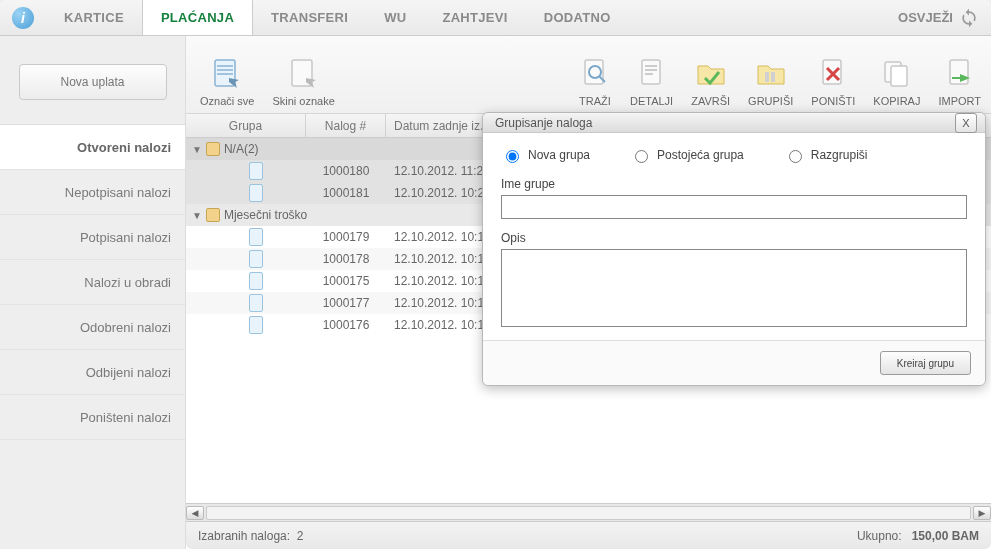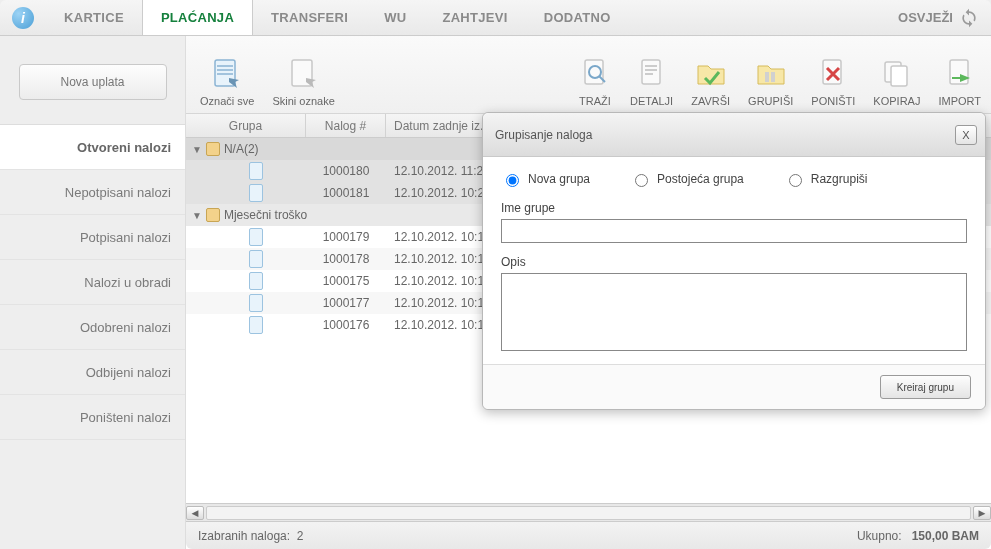--- a/index.html
+++ b/index.html
@@ -44,21 +44,21 @@
   .data-row.hl{background:#e2e2e2;}
   
   .hscroll{height:18px;background:#e8e8e8;border-top:1px solid #ccc;display:flex;align-items:center;}
   .hscroll .btn{width:18px;height:14px;background:linear-gradient(#fff,#ddd);border:1px solid #bbb;border-radius:2px;display:flex;align-items:center;justify-content:center;font-size:9px;color:#666;cursor:pointer}
   .hscroll .track{flex:1;margin:0 2px;height:14px;background:#f3f3f3;border:1px solid #ccc;border-radius:2px;}
   
   .status{height:28px;background:linear-gradient(#f3f3f3,#e8e8e8);border-top:1px solid #ccc;display:flex;align-items:center;padding:0 12px;font-size:12px;color:#666;border-radius:0 0 6px 6px}
   .status .r{margin-left:auto;}
   
   .dialog{position:absolute;left:296px;top:76px;width:504px;background:#fff;border:1px solid #b8b8b8;border-radius:6px;box-shadow:0 3px 12px rgba(0,0,0,.25);}
-  .dlg-title{height:44px;background:linear-gradient(#f4f4f4,#dcdcdc);border-bottom:1px solid #c9c9c9;border-radius:6px 6px 0 0;display:flex;align-items:center;padding:0 8px 0 12px;font-size:12px;color:#555;}
+  .dlg-title{height:20px;background:linear-gradient(#f4f4f4,#dcdcdc);border-bottom:1px solid #c9c9c9;border-radius:6px 6px 0 0;display:flex;align-items:center;padding:0 8px 0 12px;font-size:12px;color:#555;}
   .dlg-title .close{margin-left:auto;width:22px;height:20px;border:1px solid #9a9a9a;border-radius:3px;background:linear-gradient(#fff,#e4e4e4);display:flex;align-items:center;justify-content:center;font-size:11px;cursor:pointer}
   .dlg-body{padding:14px 18px 10px;}
   .radios{display:flex;gap:40px;align-items:center;margin-bottom:14px;font-size:12px;color:#444}
   .radios label{display:flex;align-items:center;gap:6px;cursor:pointer}
   .fld-label{font-size:12px;color:#444;margin:6px 0 4px;}
   .txtin{width:100%;height:24px;border:1px solid #888;padding:2px 4px;font-size:12px;}
   .txtarea{width:100%;height:78px;border:1px solid #888;padding:4px;font-size:12px;resize:none;}
   .dlg-foot{border-top:1px solid #ddd;padding:10px 14px;display:flex;justify-content:flex-end;background:#fafafa;border-radius:0 0 6px 6px}
   .dlg-foot button{height:24px;padding:0 16px;background:linear-gradient(#fdfdfd,#e4e4e4);border:1px solid #9a9a9a;border-radius:3px;font-size:10px;color:#444;cursor:pointer}
 </style>

